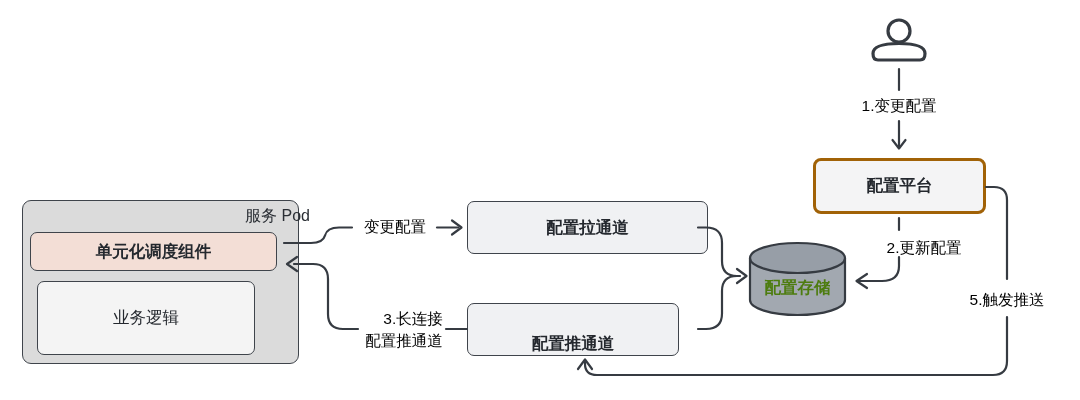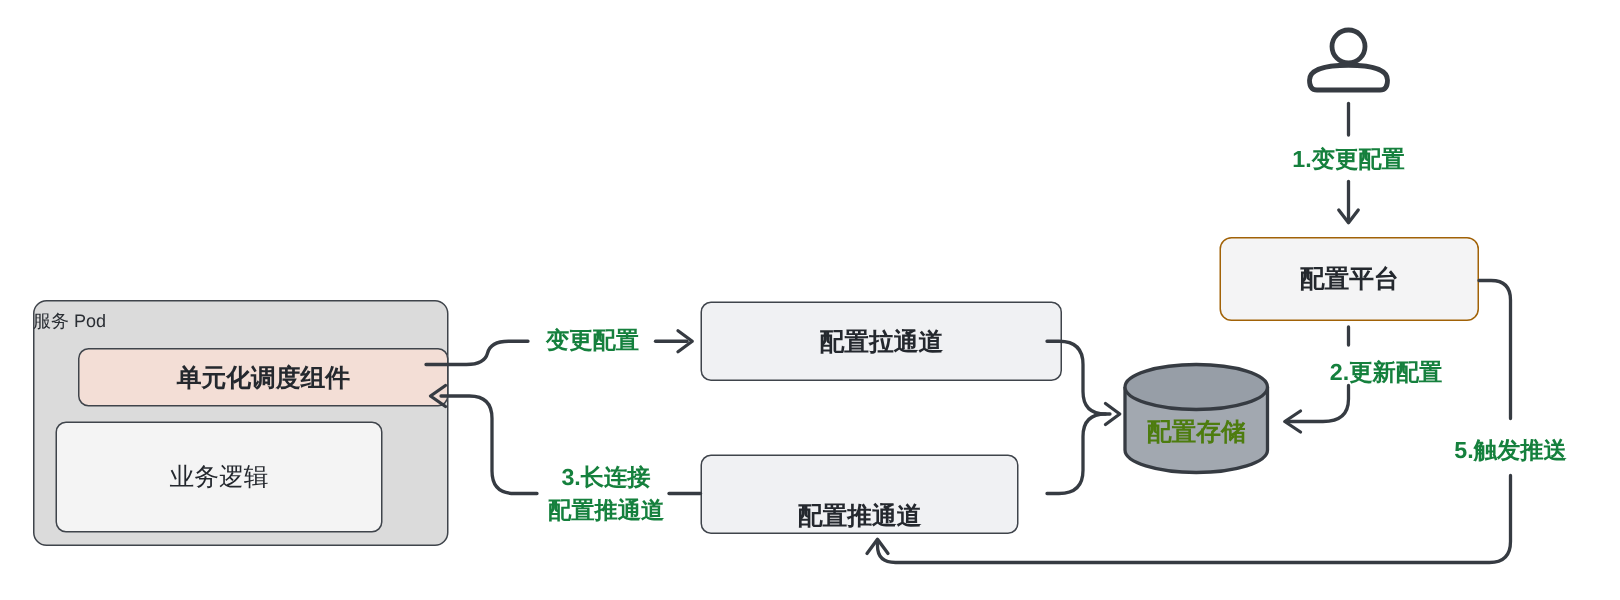--- a/index.html
+++ b/index.html
@@ -12,32 +12,32 @@
   .node{
     border:1.6px solid #3F444B;border-radius:7px;
     display:flex;align-items:center;justify-content:center;
     font-size:16.5px;z-index:2;
   }
   .bold{font-weight:bold;}
   #pod-box{
     left:22px;top:200px;width:277px;height:164px;
     background:#DBDBDB;border:1.6px solid #3F444B;border-radius:9px;z-index:2;
   }
-  #pod-title{left:22px;top:206px;width:288px;text-align:left;font-size:12px;color:#2A2E34;z-index:2;}
-  #unit-box{left:52px;top:232px;width:247px;height:39px;background:#F3DED6;}
+  #pod-title{left:22px;top:206px;width:288px;text-align:right;font-size:16px;color:#2A2E34;z-index:2;}
+  #unit-box{left:30px;top:232px;width:247px;height:39px;background:#F3DED6;}
   #biz-box{left:37px;top:281px;width:218px;height:74px;background:#F4F4F4;}
   #pull-box{left:467px;top:201px;width:241px;height:53px;background:#F0F1F3;}
   #push-box{left:467px;top:303px;width:212px;height:53px;background:#F0F1F3;align-items:flex-end;}
   #platform-box{
     left:813px;top:158px;width:173px;height:56px;background:#F4F4F5;
-    border:1px solid #a16207;border-radius:8px;
+    border:3px solid #a16207;border-radius:8px;
   }
   .anno{
-    position:absolute;font-size:15.5px;color:#15803d;white-space:nowrap;
-    transform:translateX(-50%);z-index:2;text-align:center;font-weight:bold;
+    position:absolute;font-size:15.5px;color:#000000;white-space:nowrap;
+    transform:translateX(-50%);z-index:2;text-align:right;
   }
   #storage-label{
     left:750px;top:277px;width:95px;text-align:center;
     font-weight:bold;font-size:16.5px;color:#4d7c0f;z-index:4;
   }
   #diagram-svg{position:absolute;left:0;top:0;z-index:3;pointer-events:none;}
   #diagram-svg .ln{stroke:#363B42;stroke-width:2.2;fill:none;stroke-linecap:round;stroke-linejoin:round;}
   #diagram-svg .thick{stroke-width:3.2;}
 </style>
 </head>

